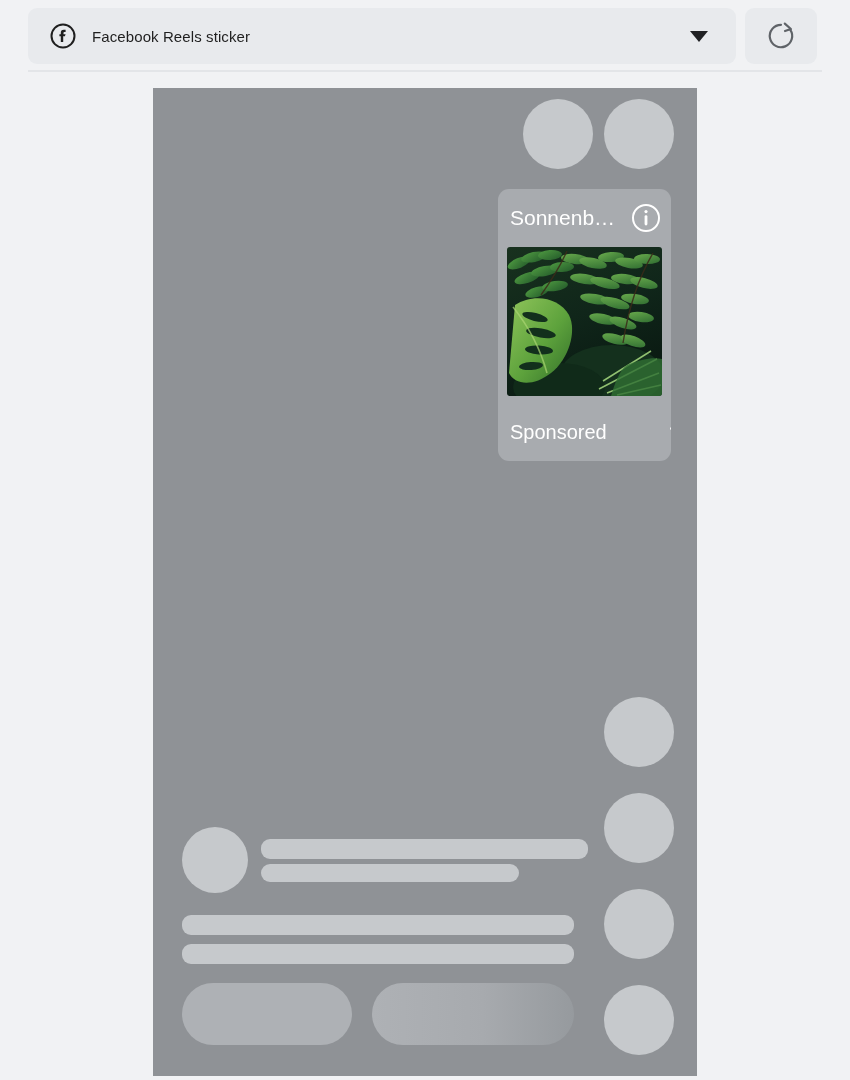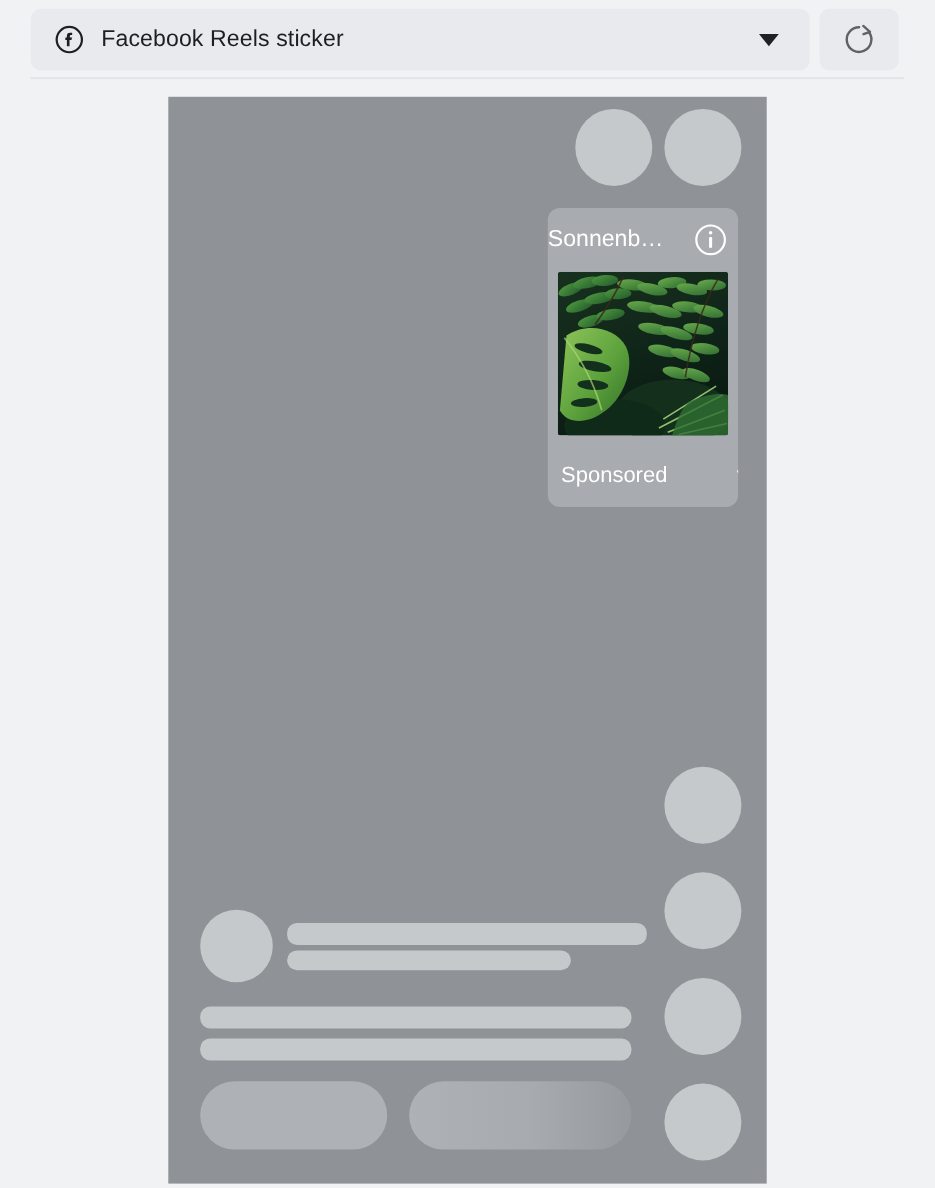--- a/index.html
+++ b/index.html
@@ -42,21 +42,21 @@
 
   #fb-icon {
     margin-left: 22px;
     width: 26px; height: 26px;
     flex: 0 0 auto;
     display: block;
   }
 
   #sticker-select-label {
     margin-left: 16px;
-    font-size: 21px;
+    font-size: 15px;
     color: #1f1f1f;
     letter-spacing: 0.1px;
     white-space: nowrap;
   }
 
   #sticker-select-caret {
     position: absolute;
     right: 28px;
     width: 0; height: 0;
     border-left: 9px solid transparent;
@@ -121,20 +121,21 @@
 
   #sticker-card-header {
     position: absolute;
     left: 0; top: 0;
     width: 173px; height: 58px;
     display: flex;
     align-items: center;
   }
 
   #sticker-title {
+    margin-left: 12px;
     font-size: 21px;
     color: #ffffff;
     white-space: nowrap;
     overflow: hidden;
     max-width: 104px;
   }
 
   #sticker-info-icon {
     position: absolute;
     right: 10px;

